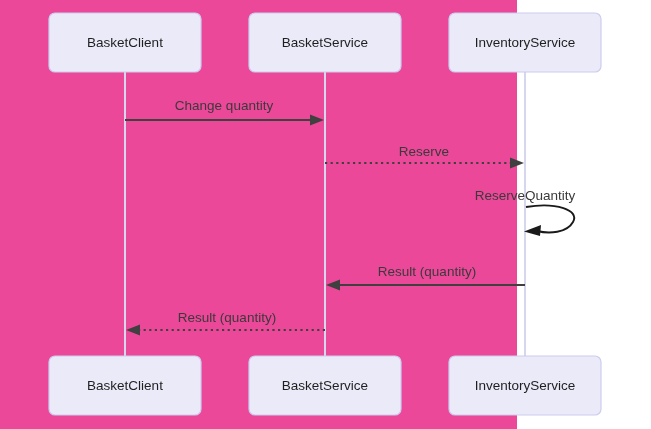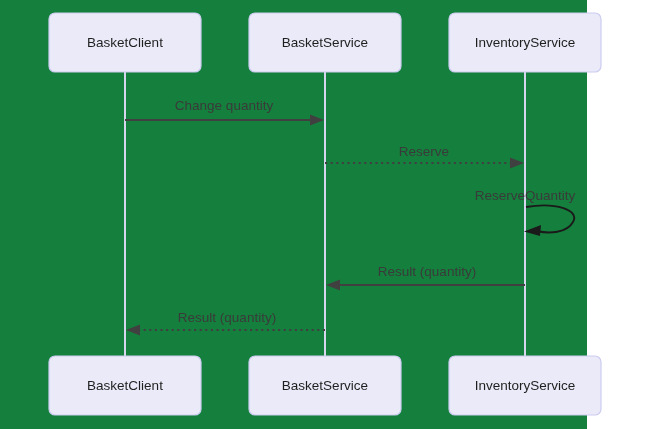--- a/index.html
+++ b/index.html
@@ -9,23 +9,23 @@
     background: #ffffff;
   }
   body {
     font-family: "Liberation Sans", sans-serif;
     width: 651px;
     height: 429px;
     overflow: hidden;
   }
   #diagram-root {
     position: relative;
-    width: 587px;
+    width: 517px;
     height: 429px;
-    background: #15803d;
+    background: #ec4899;
   }
   svg.diagram-canvas {
     position: absolute;
     top: 0;
     left: 0;
     width: 651px;
     height: 429px;
     display: block;
   }
   .participant-box {

